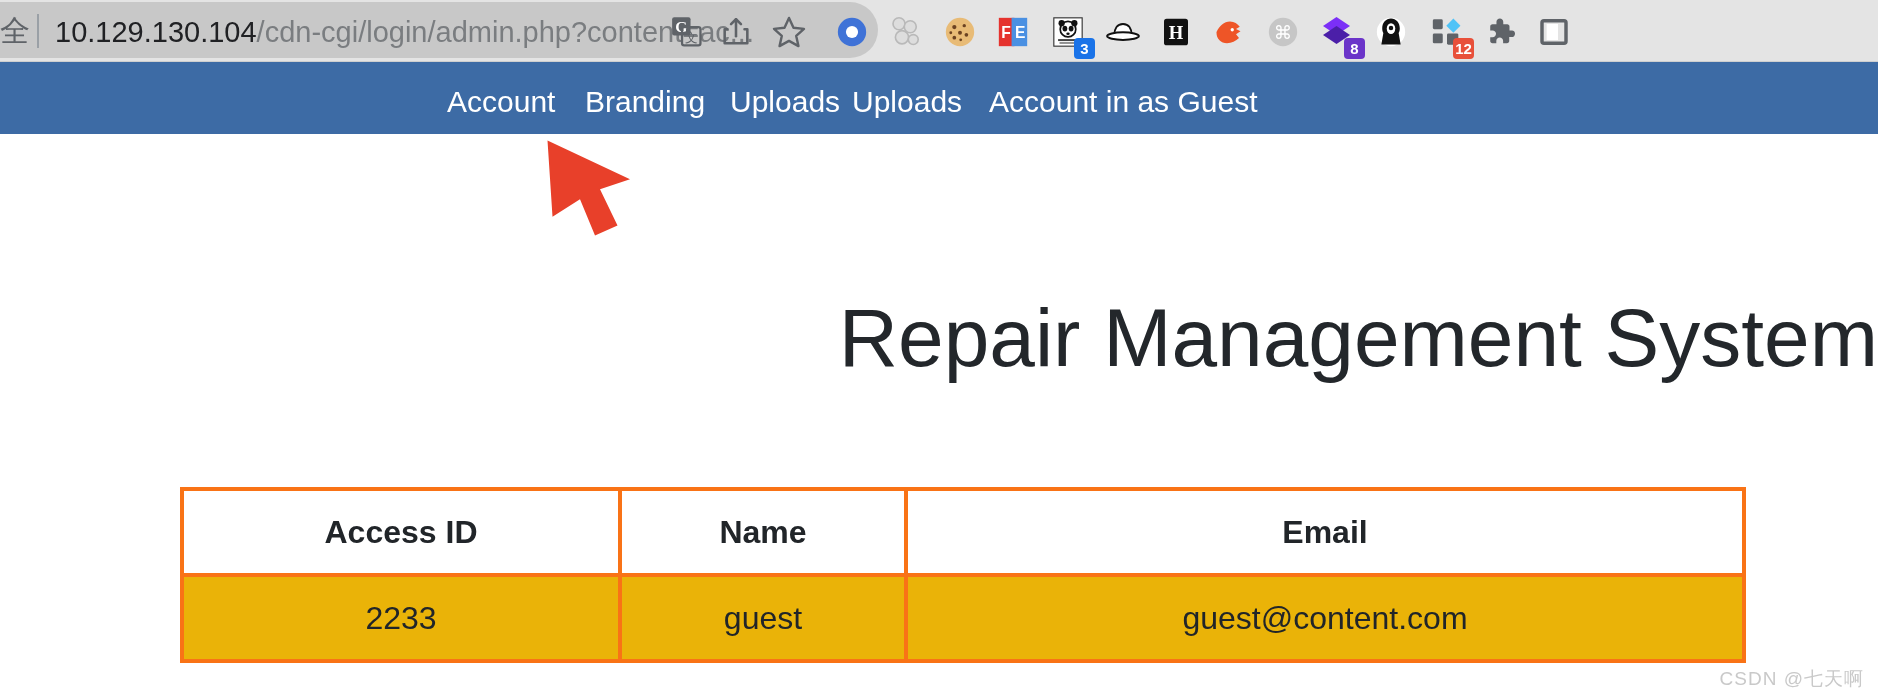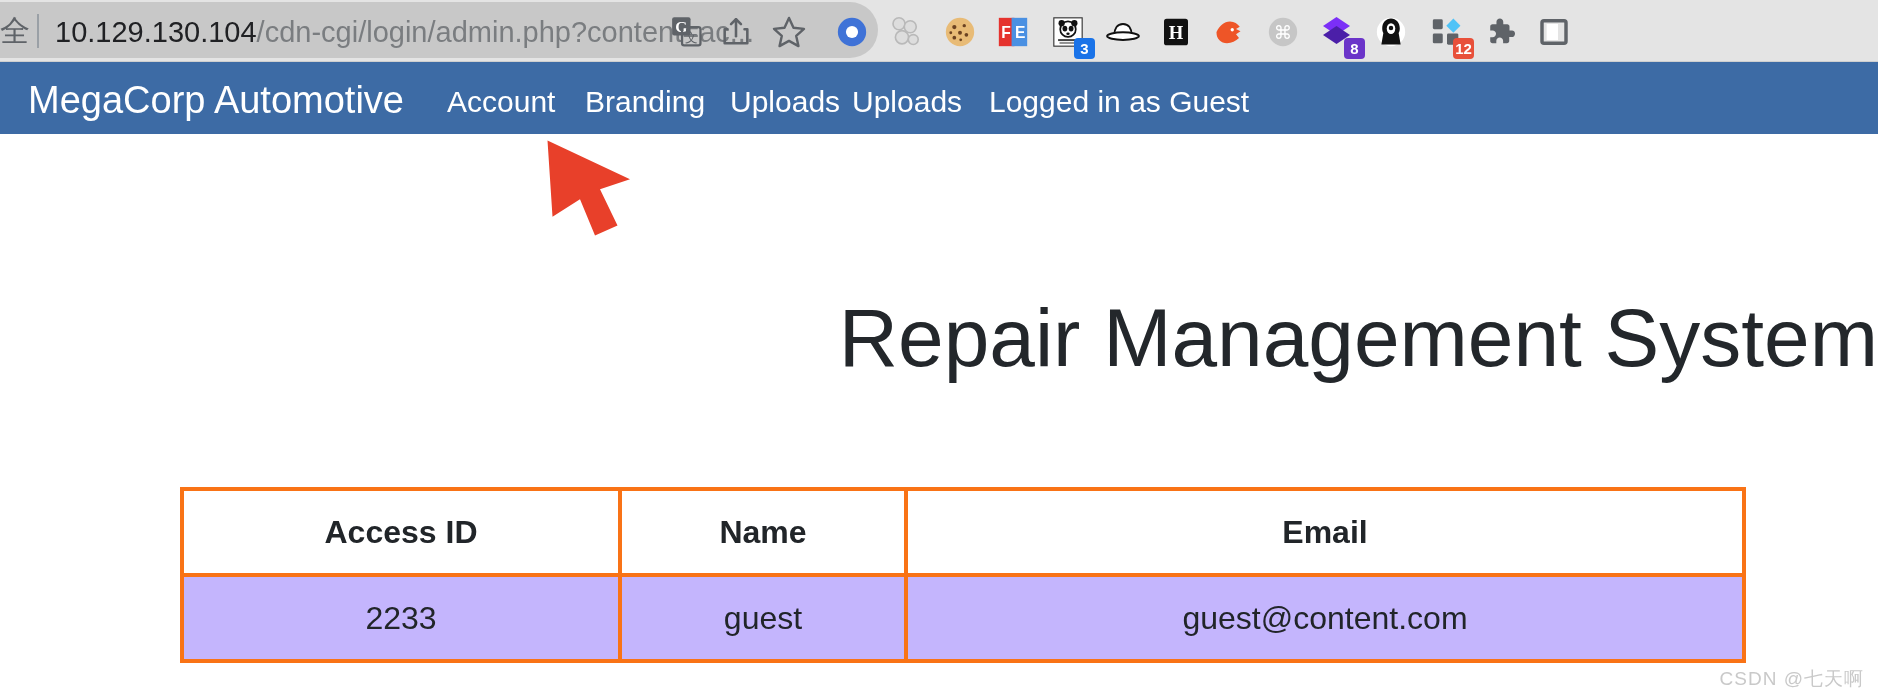--- a/index.html
+++ b/index.html
@@ -153,21 +153,21 @@
     height: 80px;
     font-size: 32px;
     font-weight: bold;
     background: #ffffff;
     vertical-align: middle;
   }
   #user-table td {
     height: 80px;
     font-size: 32px;
     font-weight: 400;
-    background: #c4b5fd;
+    background: #eab308;
     vertical-align: middle;
     margin-top: 28px;
   }
   #user-table col.c-access { width: 438px; }
   #user-table col.c-name   { width: 286px; }
   #user-table col.c-email  { width: 838px; }
 
   #watermark {
     position: absolute;
     right: 14px;
@@ -333,26 +333,25 @@
 
   <div class="chrome-icon" style="left:1534px;">
     <svg width="32" height="32" viewBox="0 0 24 24">
       <rect x="3" y="3.5" width="18" height="17" rx="1.5" fill="none" stroke="#5f6368" stroke-width="2.6"></rect>
       <rect x="6.5" y="6" width="8.5" height="12" fill="#ffffff"></rect>
     </svg>
   </div>
 </div>
 
 <nav id="site-navbar">
-  <div id="brand">MegaCorp Automotive</div>
   <a class="nav-link" style="left:400px;">Account</a>
   <a class="nav-link" style="left:538px;text-align:right;">Branding</a>
   <a class="nav-link" style="left:683px;">Uploads</a>
   <a class="nav-link" style="left:805px;">Uploads</a>
-  <a class="nav-link" style="left:942px;">Logged in as Guest</a>
+  <a class="nav-link" style="left:942px;">Account in as Guest</a>
 </nav>
 
 <svg id="annotation-arrow" viewBox="0 0 130 115">
   <polygon points="2,2 68,33 44,41 58,70 40,78 28,49 6,63" fill="#e8402a" transform="translate(0,0) scale(1.25)"></polygon>
 </svg>
 
 <h1 id="page-title">Repair Management System</h1>
 
 <table id="user-table">
   <colgroup>

